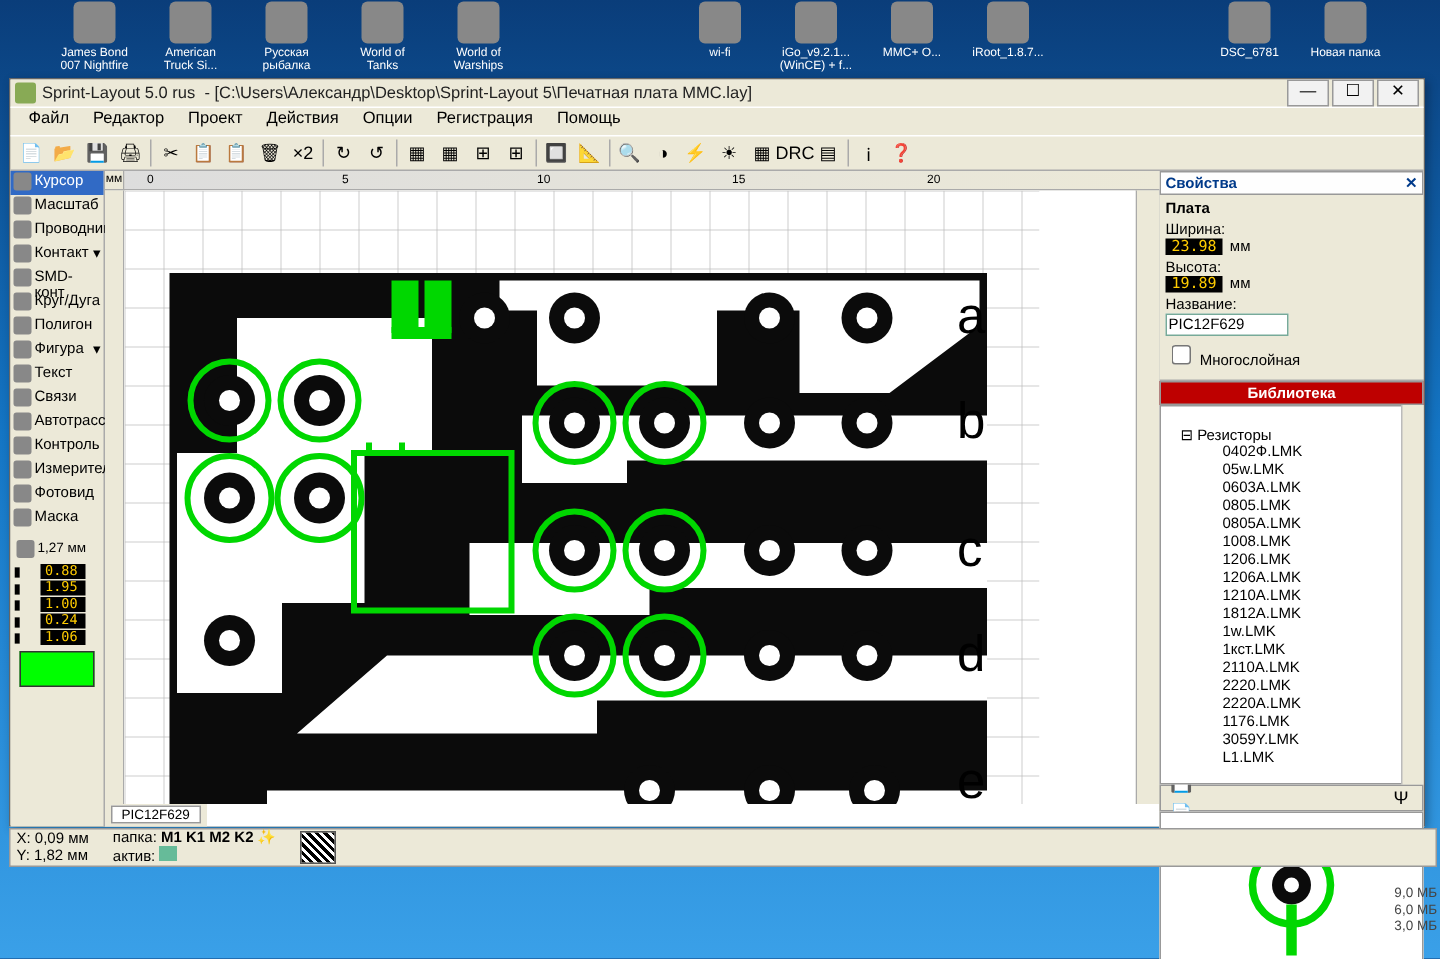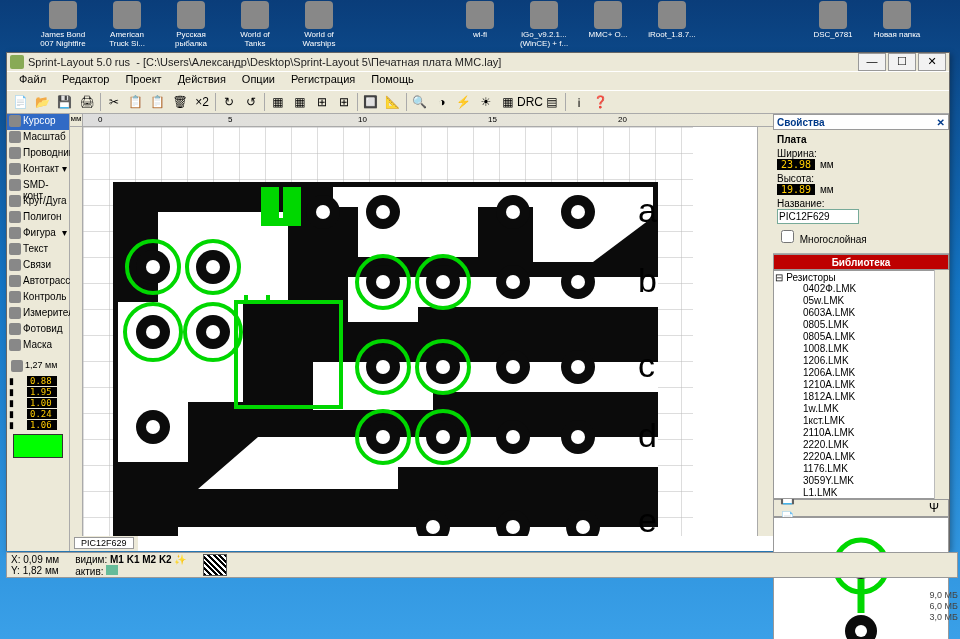--- a/index.html
+++ b/index.html
@@ -41,21 +41,21 @@
 .tabstrip{height:15px;background:#ece9d8;padding:0 4px;font-size:9px;line-height:15px}
 .tabstrip span{background:#fff;border:1px solid #999;padding:0 6px}
 .rightcol{width:176px;display:flex;flex-direction:column;gap:1px;background:#aaa}
 .panel{background:#ece9d8}
 .panel-hd{height:14px;background:#fefefe;border:1px solid #999;font-size:10px;display:flex;align-items:center;padding:0 3px;font-weight:bold;color:#003a8a}
 .panel-hd.red{background:#be0000;color:#fff;justify-content:center}
 .panel-body{padding:4px;font-size:10px}
 .prop-row{margin:3px 0}
 .valbox{background:#000;color:#fc0;font-family:monospace;padding:0 4px;display:inline-block;margin-right:2px}
 .inp{width:78px;font-size:10px;border:1px solid #7a9;padding:1px}
-.lib-tree{background:#fff;border:1px solid #999;height:225px;overflow:hidden;font-size:10px;padding:1px}
+.lib-tree{background:#fff;border:1px solid #999;height:225px;overflow:hidden;font-size:10px;padding:13px}
 .lib-tree .root{color:#000}
 .lib-tree .item{padding-left:28px;color:#000;line-height:12px}
 .lib-scroll{position:absolute;right:0;top:0;width:14px;height:100%;background:#ece9d8;border-left:1px solid #bbb}
 .lib-preview{background:#fff;border:1px solid #999;height:155px;display:flex;align-items:center;justify-content:center;position:relative}
 .lib-ctrl{height:16px;background:#ece9d8;border:1px solid #999;display:flex;align-items:center;padding:0 3px;justify-content:space-between}
 .statusbar{position:absolute;left:6px;top:552px;width:942px;height:24px;background:#ece9d8;border:1px solid #999;display:flex;align-items:center;font-size:10px;padding:0 4px}
 .statusbar .cell{margin-right:16px;line-height:11px}
 .side-numbers{position:absolute;right:2px;top:590px;color:#444;font-size:9px;text-align:right;line-height:11px}
 </style>
 </head>
@@ -418,21 +418,21 @@
       </div>
     </div>
   </div>
 </div>
 
 <div class="statusbar">
   <div class="cell">
       <div>X:  0,09 мм</div>
       <div>Y:  1,82 мм</div>
     </div>
-  <div class="cell"><span>видим:</span> <b>M1 K1 M2 K2</b> ✨<br><span>актив:</span> <span style="display:inline-block;width:12px;height:10px;background:#6b9"></span></div>
+  <div class="cell"><span>папка:</span> <b>M1 K1 M2 K2</b> ✨<br><span>актив:</span> <span style="display:inline-block;width:12px;height:10px;background:#6b9"></span></div>
   <div class="cell" style="width:22px;height:20px;background:repeating-linear-gradient(45deg,#000,#000 2px,#fff 2px,#fff 4px);border:1px solid #555"></div>
 </div>
 
 <div class="side-numbers">
   <div>9,0 МБ</div>
     <div>6,0 МБ</div>
     <div>3,0 МБ</div>
 </div>
 
 </body></html>

